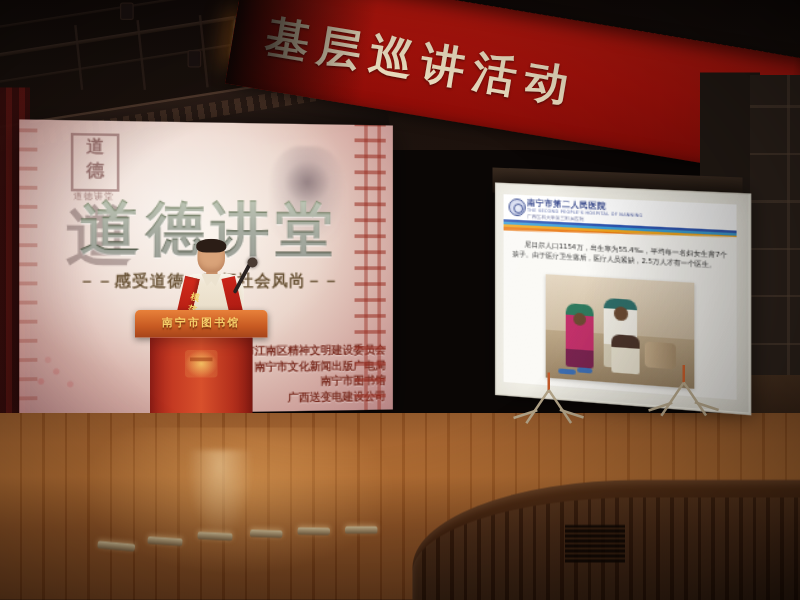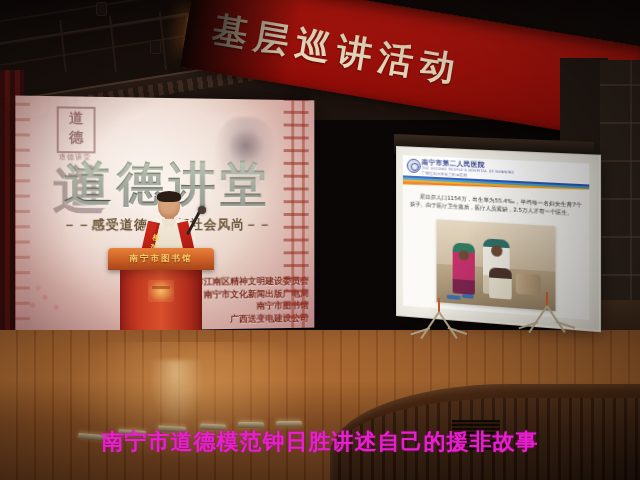--- a/index.html
+++ b/index.html
@@ -615,15 +615,14 @@
       <div class="tp-leg" style="left:9px;top:24px;height:20px;transform:rotate(-72deg);"></div>
     </div>
   </div>
 
   <div class="stage-edge">
     <div class="stage-edge-slats"></div>
   </div>
   <div class="vent"></div>
 
   <div class="vignette"></div>
-  <div class="caption">南宁市道德模范钟日胜讲述自己的援非故事</div>
 
 </div>
 
 </body></html>

